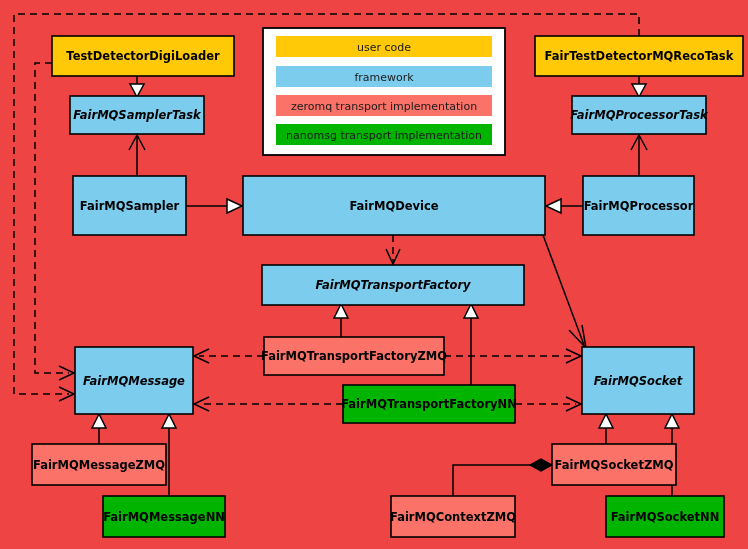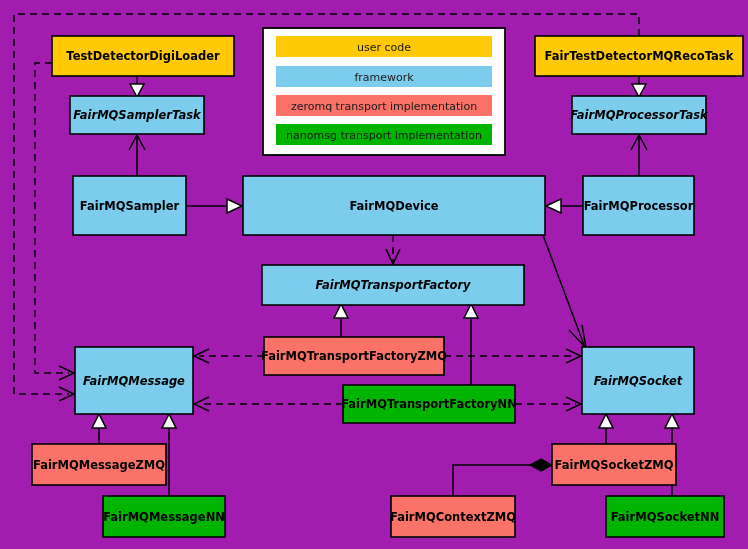--- a/index.html
+++ b/index.html
@@ -10,21 +10,21 @@
   body {
     width: 748px;
     height: 549px;
     font-family: "DejaVu Sans", "Liberation Sans", sans-serif;
     overflow: hidden;
   }
   #diagram-root {
     position: relative;
     width: 748px;
     height: 549px;
-    background: #a21caf;
+    background: #ef4444;
   }
   svg#diagram-svg {
     position: absolute;
     left: 0;
     top: 0;
     width: 748px;
     height: 549px;
     display: block;
   }
   .node-rect {

